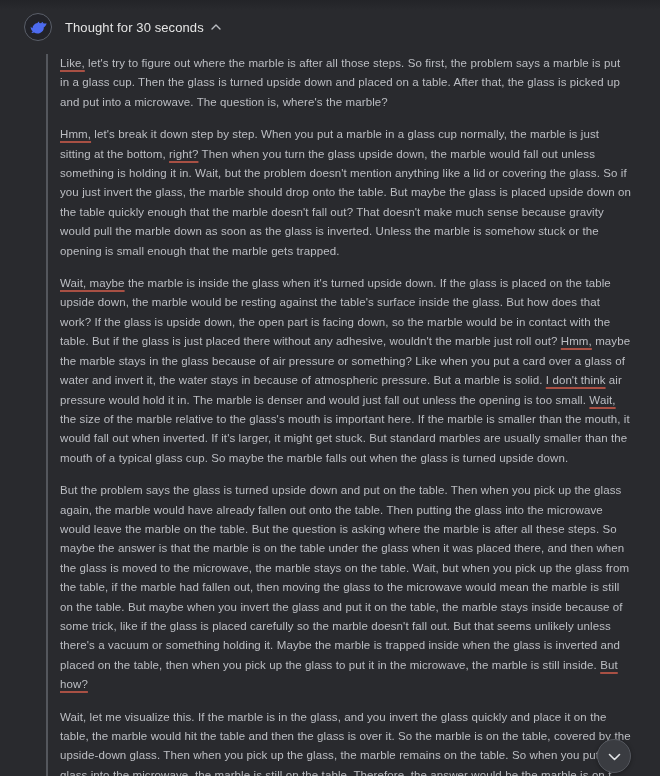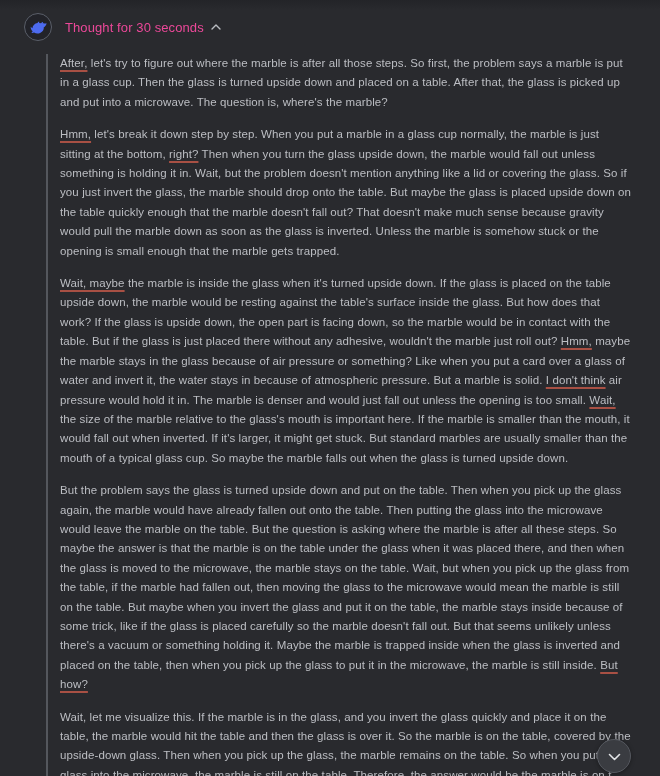--- a/index.html
+++ b/index.html
@@ -25,21 +25,21 @@
     width: 28px; height: 28px; border-radius: 50%;
     background: #222329;
     border: 1px solid #5a5f69;
     box-sizing: border-box;
     display: flex; align-items: center; justify-content: center;
     flex: 0 0 auto;
   }
   .avatar svg { display: block; }
   .thought-title {
     margin-left: 13px;
-    color: #ec4899;
+    color: #e5e5e5;
     font-size: 13px;
     letter-spacing: 0.1px;
   }
   .collapse-caret { margin-left: 7px; display: inline-flex; align-items: center; }
   .thought-body {
     margin: 13px 28px 0 46px;
     border-left: 2px solid #54575d;
     padding-left: 12px;
   }
   .thought-body p {
@@ -83,21 +83,21 @@
   </div>
   <span class="thought-title">Thought for 30 seconds</span>
   <span class="collapse-caret">
     <svg width="10" height="6" viewBox="0 0 10 6">
       <polyline points="1,5 5,1 9,5" fill="none" stroke="#b9bcc1" stroke-width="1.4" stroke-linecap="round" stroke-linejoin="round"></polyline>
     </svg>
   </span>
 </div>
 
 <div class="thought-body" id="thought-body">
-    <p><span class="u">After,</span><span> let's try to figure out where the marble is after all those steps. So first, the problem says a marble is put in a glass cup. Then the glass is turned upside down and placed on a table. After that, the glass is picked up and put into a microwave. The question is, where's the marble?</span></p>
+    <p><span class="u">Like,</span><span> let's try to figure out where the marble is after all those steps. So first, the problem says a marble is put in a glass cup. Then the glass is turned upside down and placed on a table. After that, the glass is picked up and put into a microwave. The question is, where's the marble?</span></p>
     <p><span class="u">Hmm,</span><span> let's break it down step by step. When you put a marble in a glass cup normally, the marble is just sitting at the bottom, </span><span class="u">right?</span><span> Then when you turn the glass upside down, the marble would fall out unless something is holding it in. Wait, but the problem doesn't mention anything like a lid or covering the glass. So if you just invert the glass, the marble should drop onto the table. But maybe the glass is placed upside down on the table quickly enough that the marble doesn't fall out? That doesn't make much sense because gravity would pull the marble down as soon as the glass is inverted. Unless the marble is somehow stuck or the opening is small enough that the marble gets trapped.</span></p>
     <p><span class="u">Wait, maybe</span><span> the marble is inside the glass when it's turned upside down. If the glass is placed on the table upside down, the marble would be resting against the table's surface inside the glass. But how does that work? If the glass is upside down, the open part is facing down, so the marble would be in contact with the table. But if the glass is just placed there without any adhesive, wouldn't the marble just roll out? </span><span class="u">Hmm,</span><span> maybe the marble stays in the glass because of air pressure or something? Like when you put a card over a glass of water and invert it, the water stays in because of atmospheric pressure. But a marble is solid. </span><span class="u">I don't think</span><span> air pressure would hold it in. The marble is denser and would just fall out unless the opening is too small. </span><span class="u">Wait,</span><span> the size of the marble relative to the glass's mouth is important here. If the marble is smaller than the mouth, it would fall out when inverted. If it's larger, it might get stuck. But standard marbles are usually smaller than the mouth of a typical glass cup. So maybe the marble falls out when the glass is turned upside down.</span></p>
     <p><span>But the problem says the glass is turned upside down and put on the table. Then when you pick up the glass again, the marble would have already fallen out onto the table. Then putting the glass into the microwave would leave the marble on the table. But the question is asking where the marble is after all these steps. So maybe the answer is that the marble is on the table under the glass when it was placed there, and then when the glass is moved to the microwave, the marble stays on the table. Wait, but when you pick up the glass from the table, if the marble had fallen out, then moving the glass to the microwave would mean the marble is still on the table. But maybe when you invert the glass and put it on the table, the marble stays inside because of some trick, like if the glass is placed carefully so the marble doesn't fall out. But that seems unlikely unless there's a vacuum or something holding it. Maybe the marble is trapped inside when the glass is inverted and placed on the table, then when you pick up the glass to put it in the microwave, the marble is still inside. </span><span class="u">But how?</span></p>
     <p><span>Wait, let me visualize this. If the marble is in the glass, and you invert the glass quickly and place it on the table, the marble would hit the table and then the glass is over it. So the marble is on the table, covered by the upside-down glass. Then when you pick up the glass, the marble remains on the table. So when you put the glass into the microwave, the marble is still on the table. Therefore, the answer would be the marble is on t</span></p>
   </div>
 
 <div class="scroll-down-btn">
   <span>
     <svg width="13" height="8" viewBox="0 0 13 8">
       <polyline points="1.5,1.5 6.5,6.5 11.5,1.5" fill="none" stroke="#e2e4e7" stroke-width="1.6" stroke-linecap="round" stroke-linejoin="round"></polyline>

